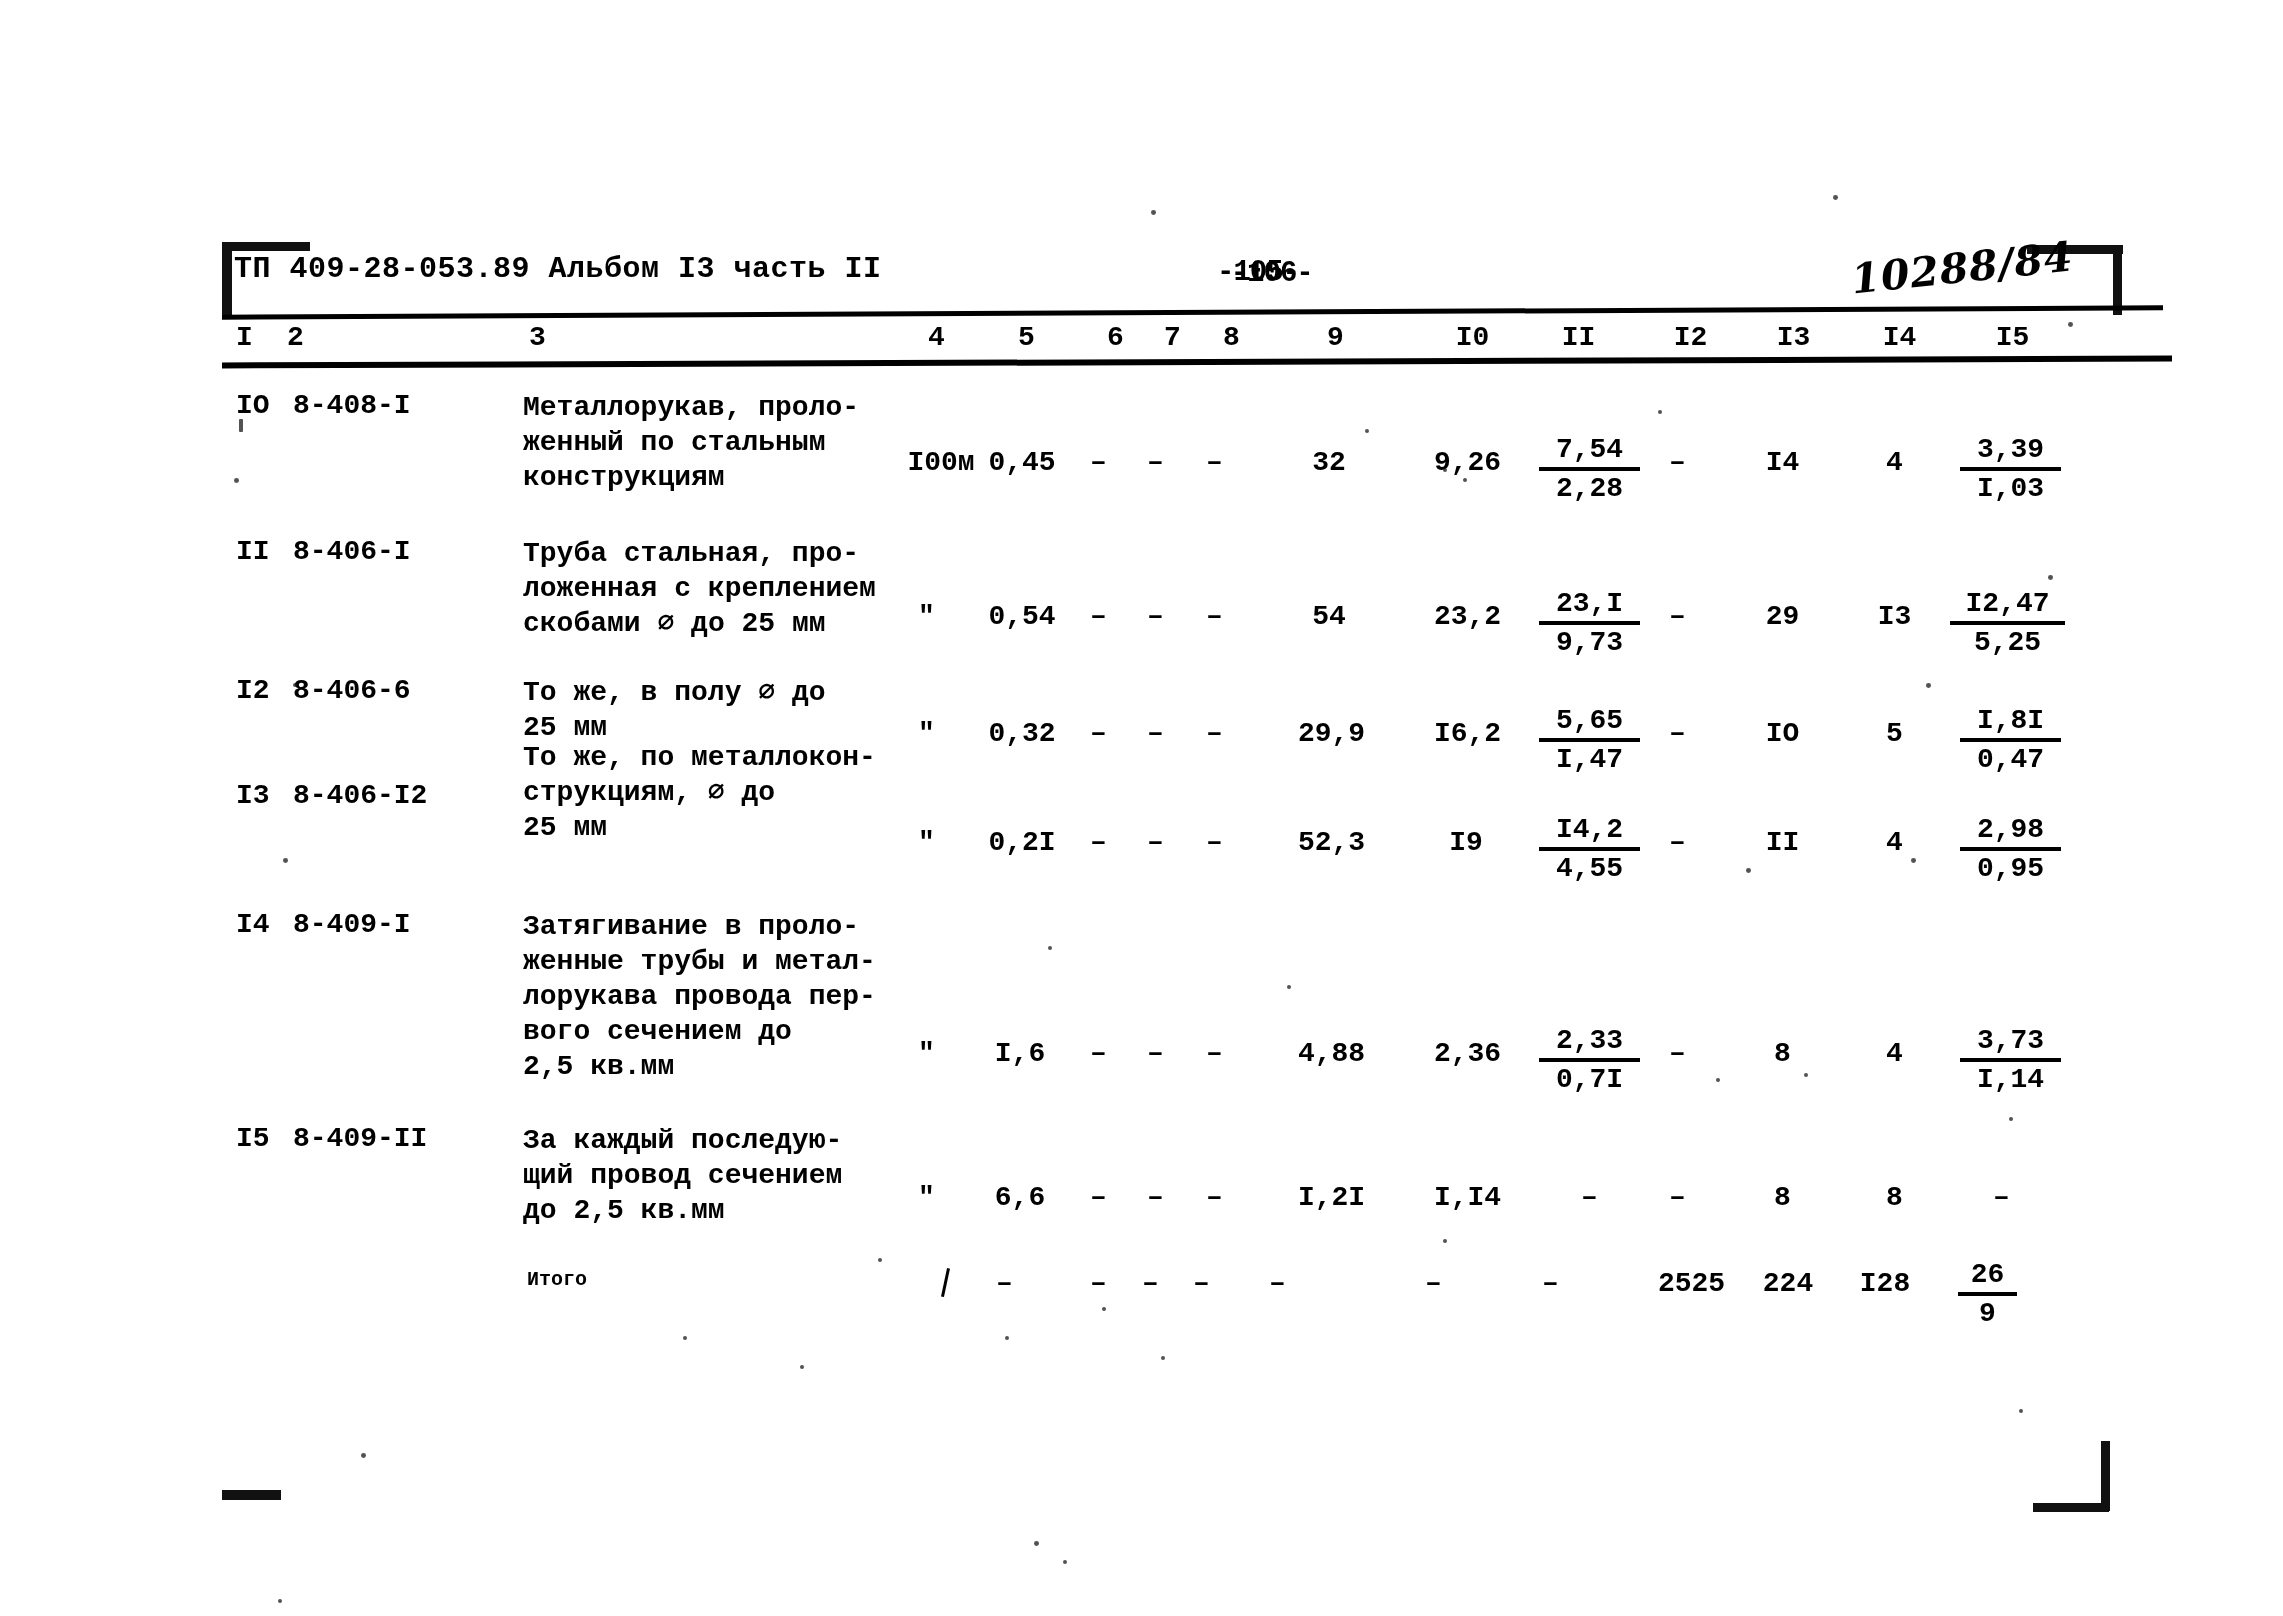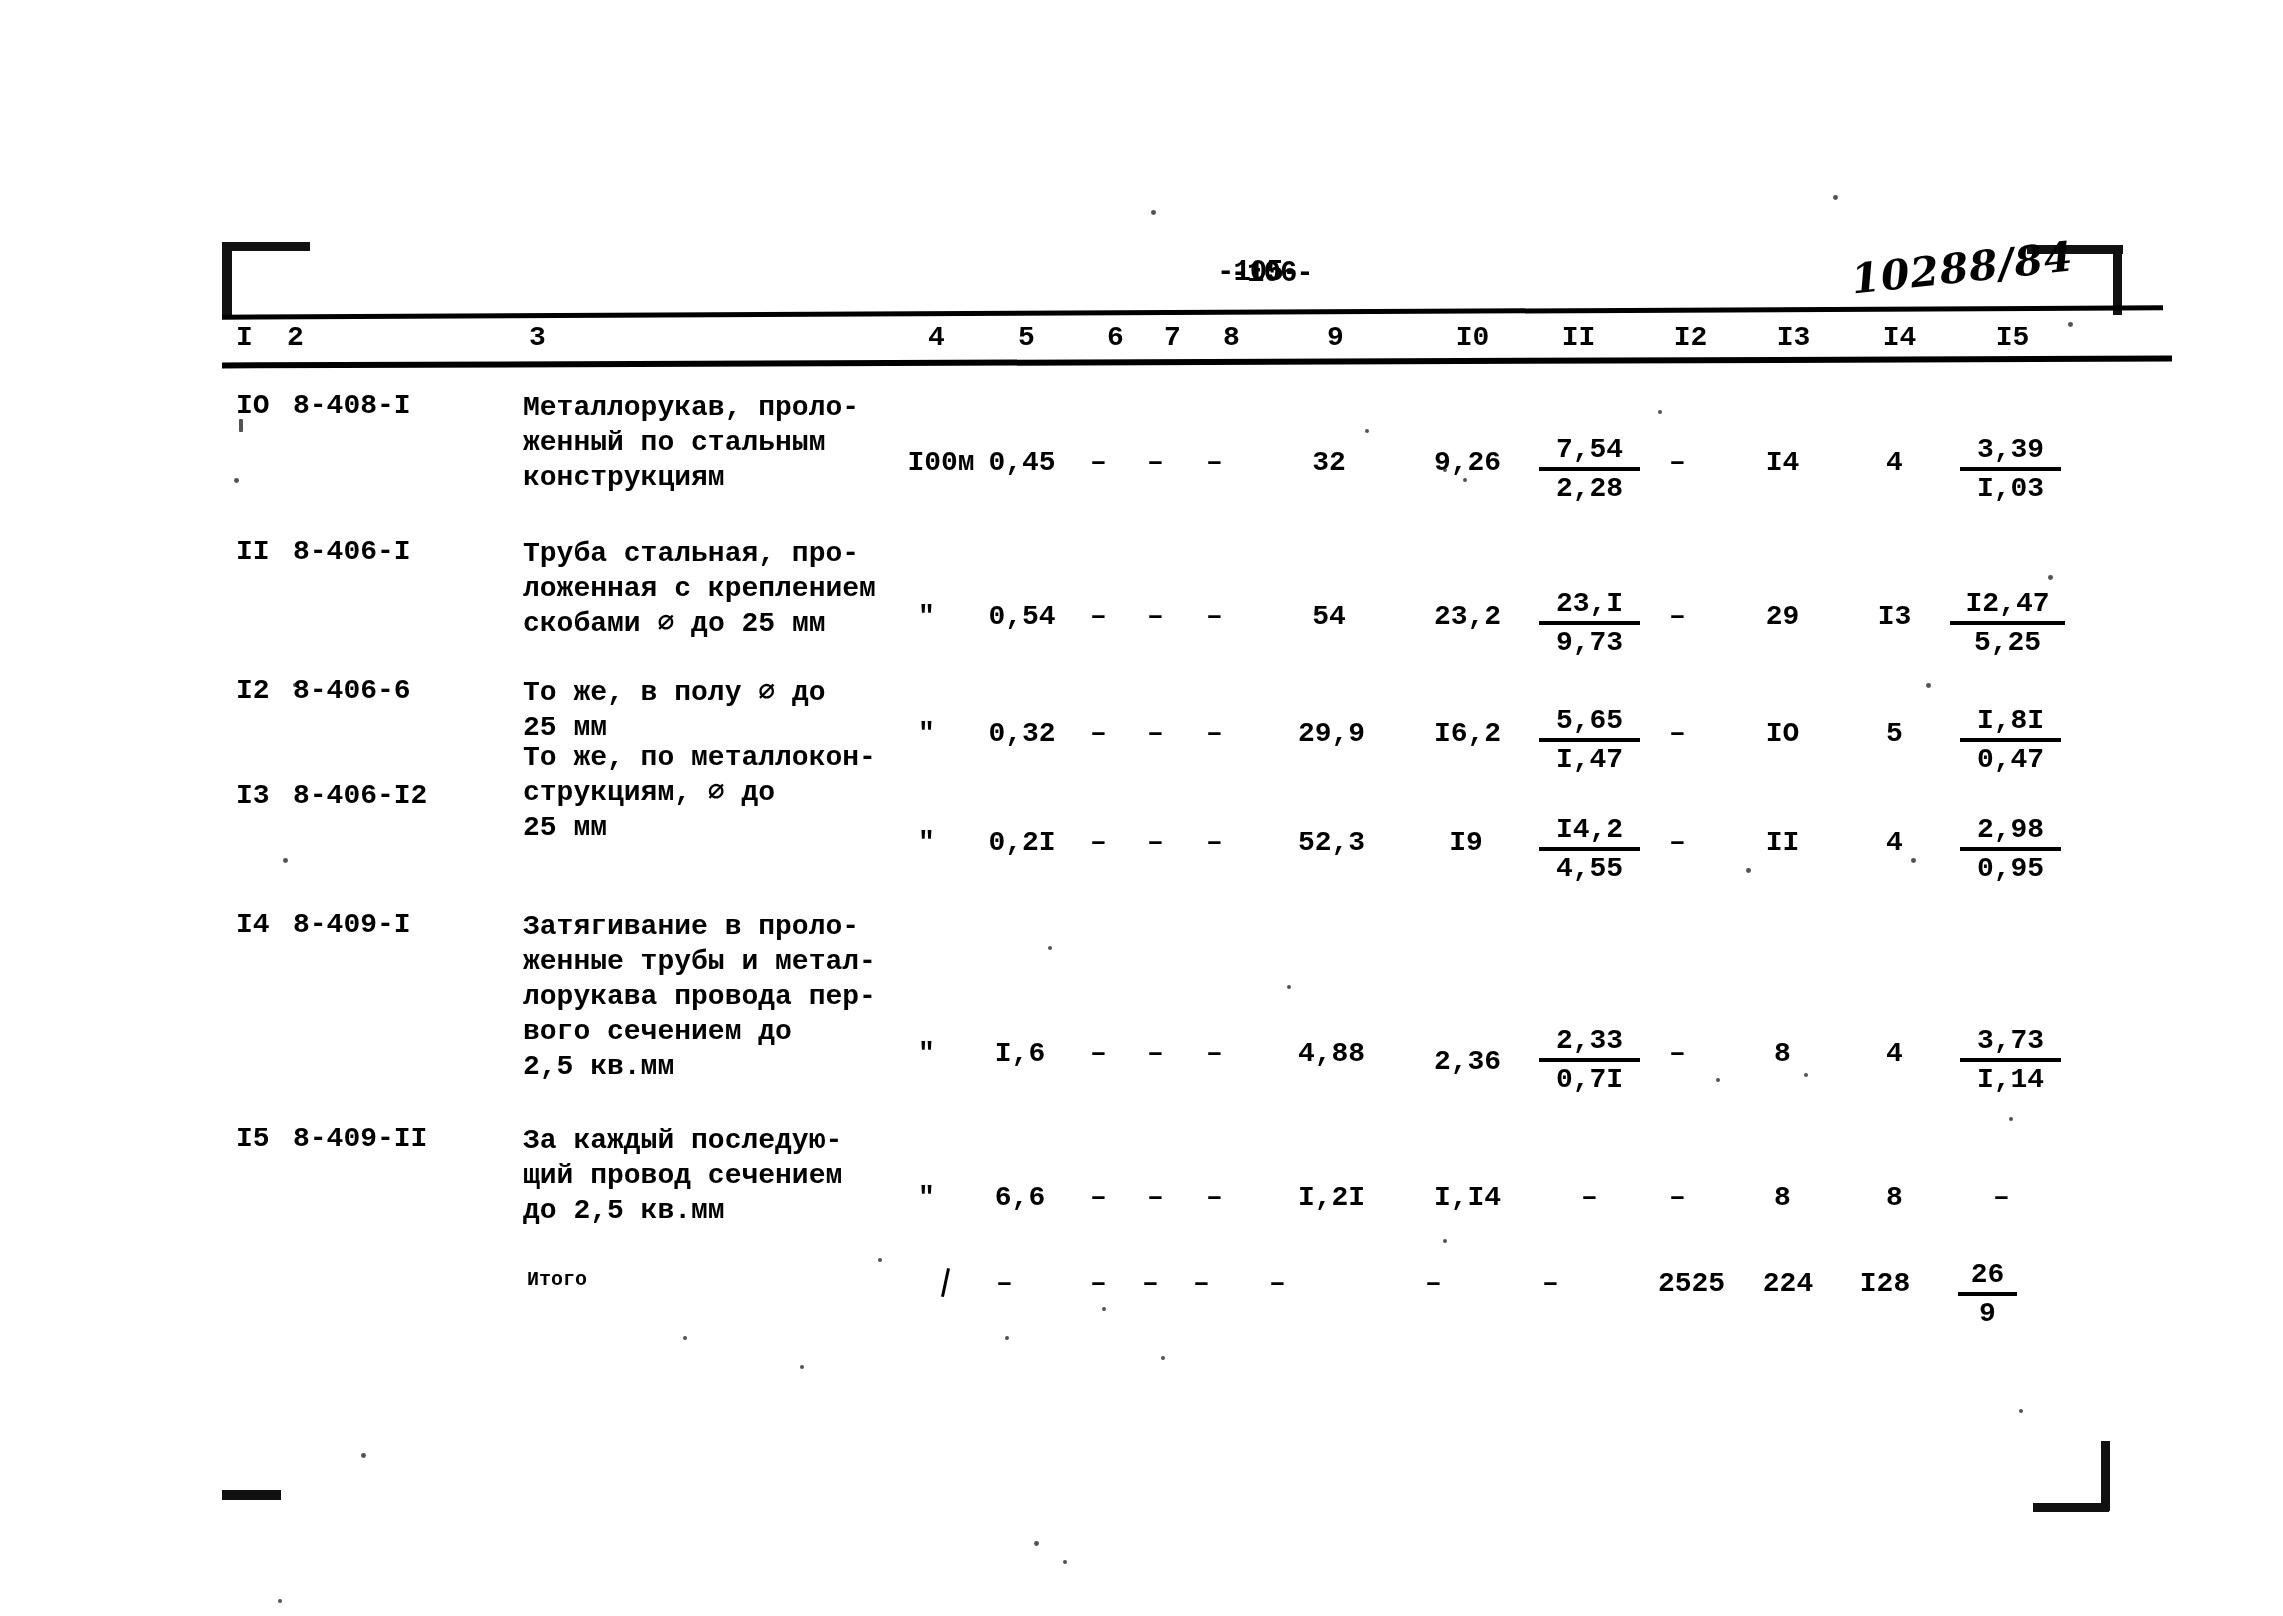--- a/index.html
+++ b/index.html
@@ -89,20 +89,21 @@
 <div class="page">
 
   <div class="bracket" style="left:222px;top:242px;width:9.8px;height:76px;"></div>
   <div class="bracket" style="left:222px;top:242px;width:88px;height:8.8px;"></div>
   <div class="bracket" style="left:2027px;top:245px;width:96px;height:8.8px;"></div>
   <div class="bracket" style="left:2113px;top:245px;width:8.8px;height:70px;"></div>
   <div class="bracket" style="left:2101px;top:1441px;width:8.8px;height:70px;"></div>
   <div class="bracket" style="left:2033px;top:1503px;width:76px;height:8.8px;"></div>
   <div class="bracket" style="left:222px;top:1490px;width:59px;height:9.8px;"></div>
 
+  <div id="doc-header">ТП 409-28-053.89 Альбом I3 часть II</div>
 
   <div id="page-number">
     <span>-105-</span>
     <span class="over">-106-</span>
   </div>
 
   <div id="hand-stamp">10288/84</div>
 
   <div class="rule" id="rule-top"></div>
   <div class="rule" id="rule-under-cols"></div>
@@ -241,21 +242,21 @@
 женные трубы и метал-
 лорукава провода пер-
 вого сечением до
 2,5 кв.мм</div>
     <div class="cell" style="left:907px;top:1038px;width:39px;">"</div>
     <div class="cell" style="left:985px;top:1038px;width:70px;">I,6</div>
     <div class="cell" style="left:1079px;top:1038px;width:39px;">–</div>
     <div class="cell" style="left:1136px;top:1038px;width:39px;">–</div>
     <div class="cell" style="left:1195px;top:1038px;width:39px;">–</div>
     <div class="cell" style="left:1278px;top:1038px;width:107px;">4,88</div>
-    <div class="cell" style="left:1414px;top:1038px;width:107px;margin-top:8px;">2,36</div>
+    <div class="cell" style="left:1414px;top:1038px;width:107px;">2,36</div>
     <div class="frac" style="left:1539px;top:1024px;width:101px;">
       <span class="top">2,33</span>
       <span class="bar"></span>
       <span class="bot">0,7I</span>
     </div>
     <div class="cell" style="left:1658px;top:1038px;width:39px;">–</div>
     <div class="cell" style="left:1753px;top:1038px;width:59px;">8</div>
     <div class="cell" style="left:1865px;top:1038px;width:59px;">4</div>
     <div class="frac" style="left:1960px;top:1024px;width:101px;">
       <span class="top">3,73</span>

